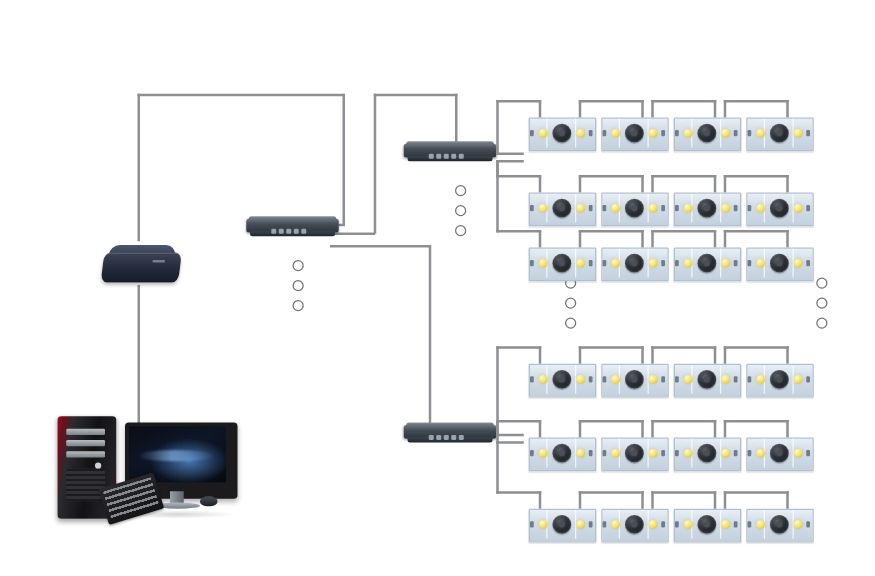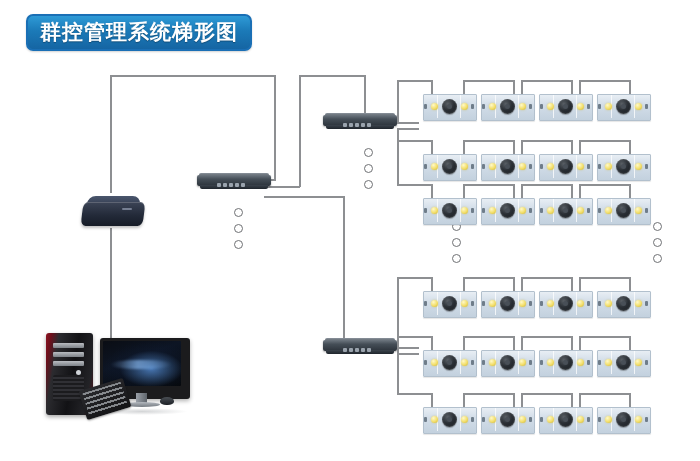--- a/index.html
+++ b/index.html
@@ -182,23 +182,20 @@
   }
 
   
   .vh{position:absolute;width:1px;height:1px;overflow:hidden;clip:rect(0 0 0 0);white-space:nowrap;}
 </style>
 </head>
 <body>
 
 <div id="stage">
 
-  <div class="title-banner">
-    <div class="title-text">群控管理系统梯形图</div>
-  </div>
 
   <div class="wire v" style="left:110px;top:75px;height:118px;"></div>
 
   <div class="wire v" style="left:110px;top:228px;height:112px;"></div>
 
   <div class="wire h" style="left:110px;top:75px;width:165px;"></div>
 
   <div class="wire v" style="left:274px;top:75px;height:105px;"></div>
   <div class="wire h" style="left:262px;top:179px;width:14px;"></div>
 

